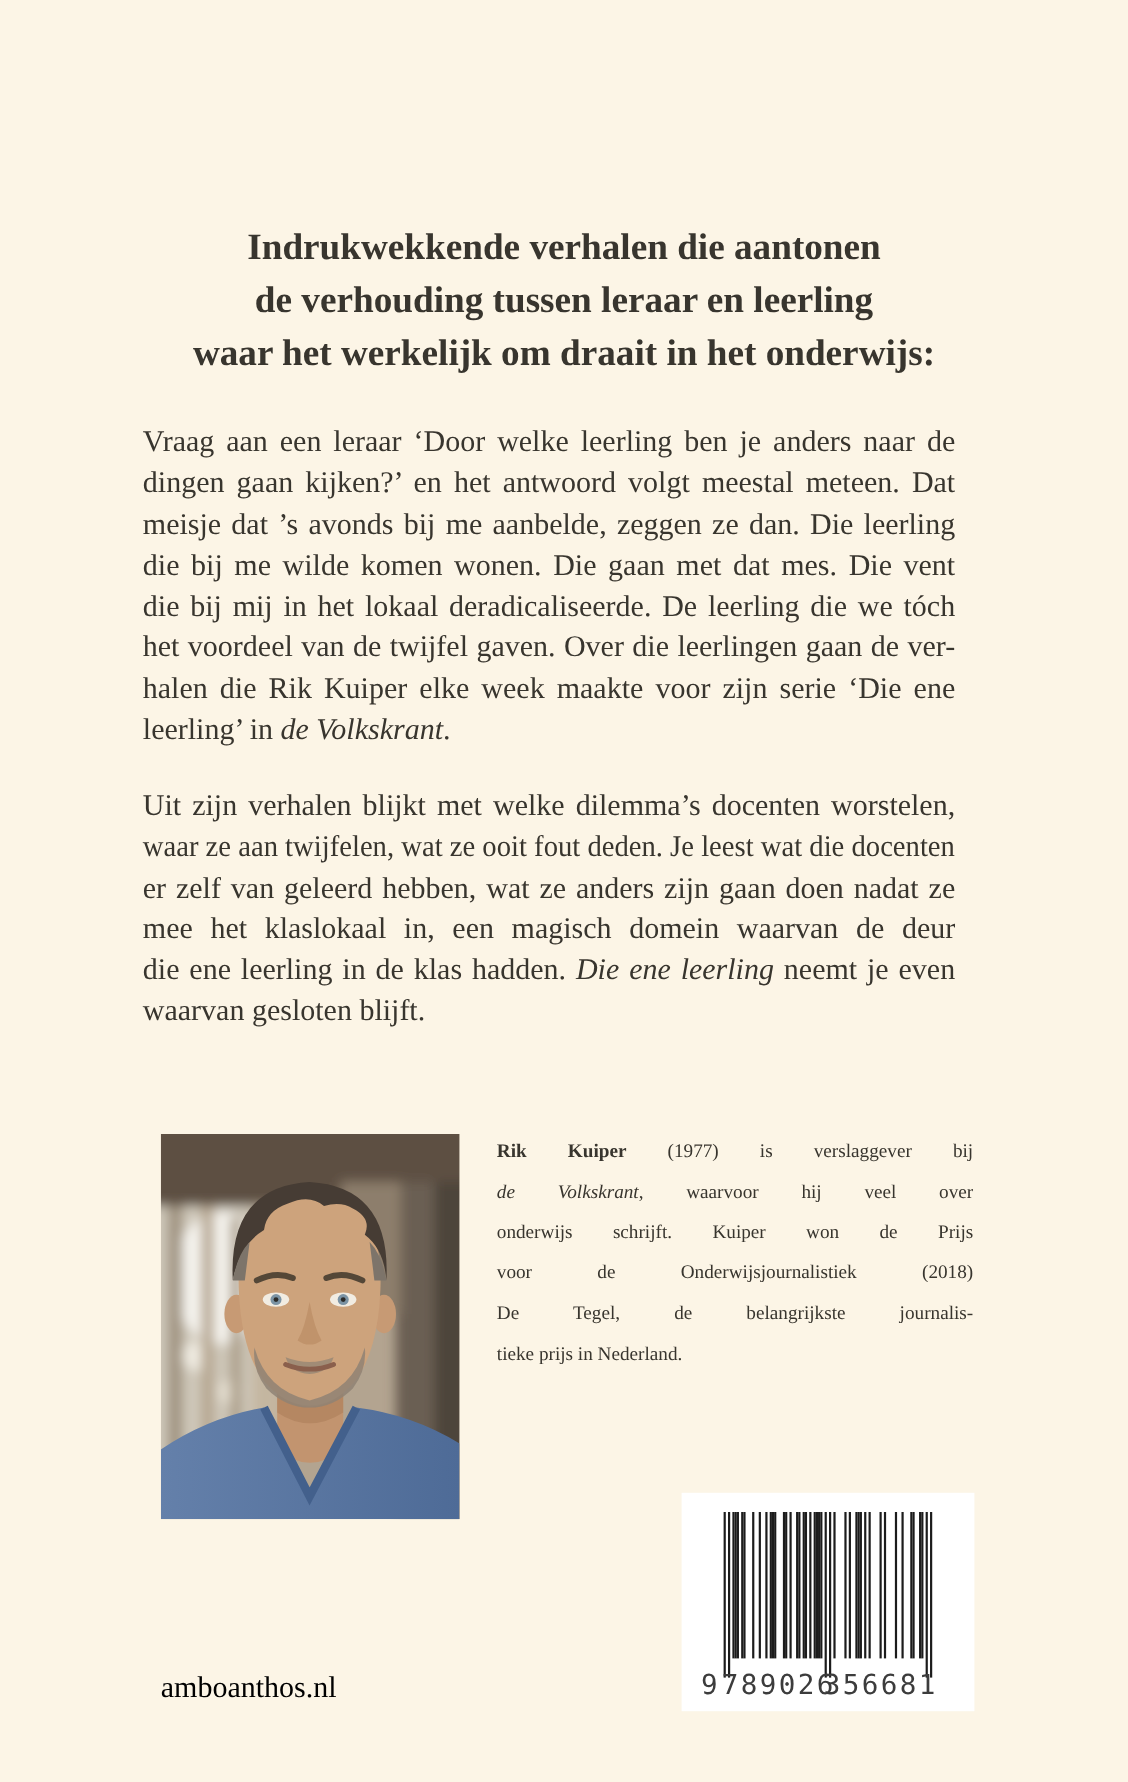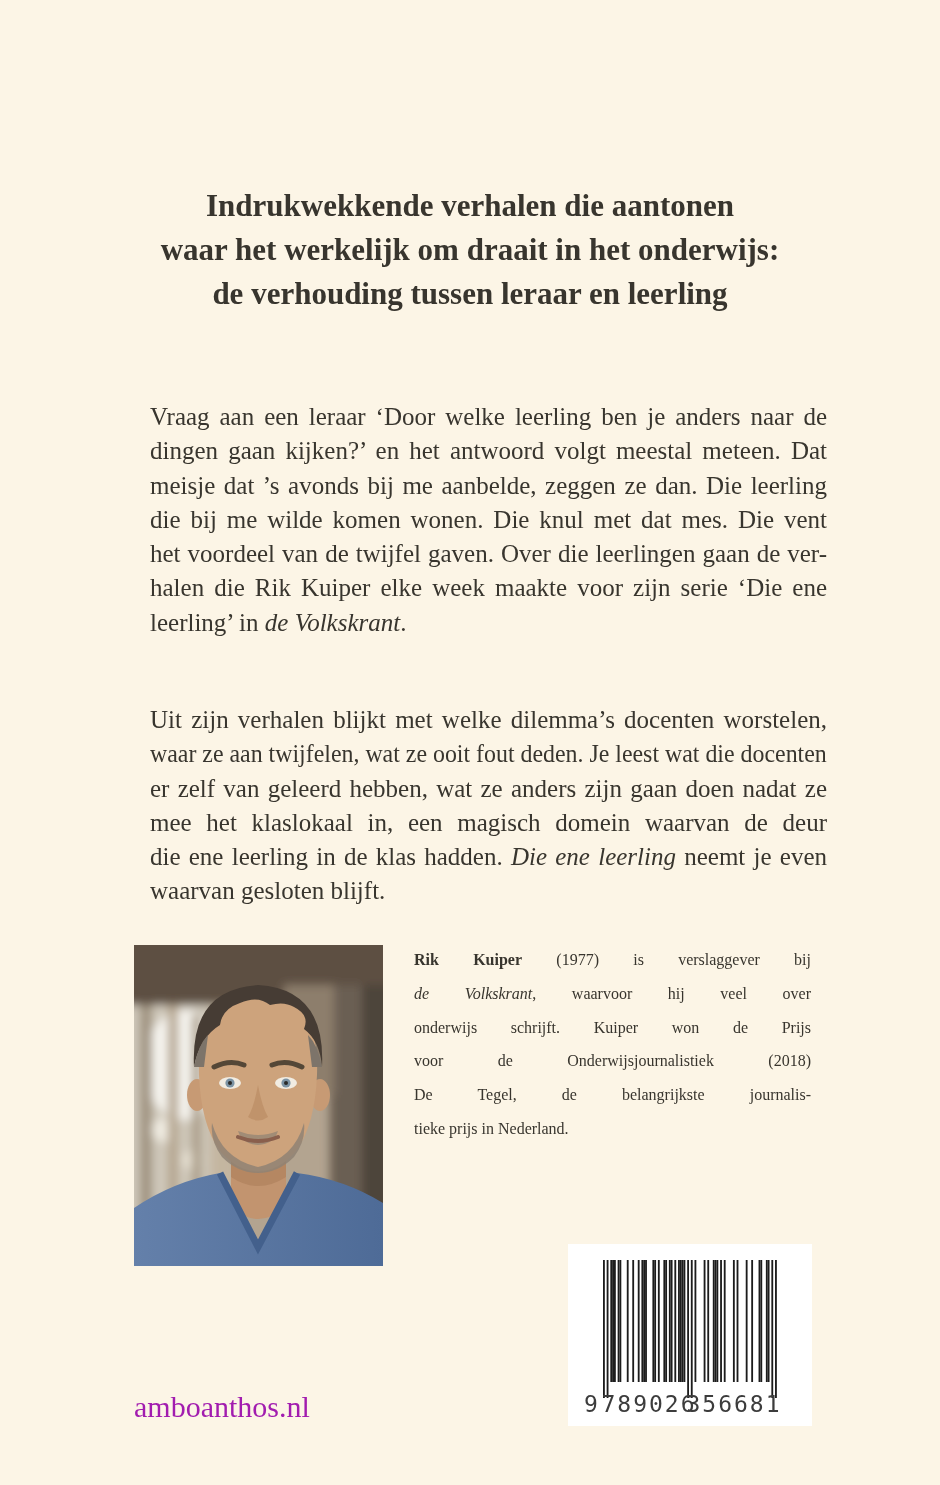--- a/index.html
+++ b/index.html
@@ -10,22 +10,22 @@
     font-family:"Liberation Serif",serif;
     color:#38352e;
     overflow:hidden;
   }
   .headline{
     position:absolute;left:0;top:184px;width:940px;
     font-size:31px;line-height:44px;font-weight:bold;
   }
   .headline .line{text-align:center;text-align-last:center;}
   .para{
-    position:absolute;left:150px;width:677px;
-    font-size:25px;line-height:34.3px;margin-top:48px;
+    position:absolute;left:119px;width:677px;
+    font-size:25px;line-height:34.3px;
   }
   .para-1{top:352px;}
   .para-2{top:655px;font-family:Liberation Serif, serif;}
   .bio{
     position:absolute;left:414px;top:943px;width:397px;
     font-size:16px;line-height:33.8px;
   }
   .line{
     text-align:justify;text-align-last:justify;
     white-space:normal;
@@ -42,39 +42,40 @@
     position:absolute;left:568px;top:1244px;width:244px;height:182px;
     background:#ffffff;
   }
   .barcode-box svg{display:block;width:244px;height:182px;}
   .bc-digit{
     font-family:"DejaVu Sans Mono",monospace;
     font-size:23px;fill:#3c3c3c;letter-spacing:2px;
   }
   .website{
     position:absolute;left:134px;top:1392px;
-    font-size:30px;line-height:30px;color:#a21caf;
+    font-size:25px;line-height:30px;color:#000000;
   }
 </style>
 </head>
 <body>
 
 <div class="page">
 
   <div class="headline">
       <div class="line"><span>Indrukwekkende verhalen die aantonen</span></div>
+      <div class="line line-last"><span>de verhouding tussen leraar en leerling</span></div>
       <div class="line"><span>waar het werkelijk om draait in het onderwijs:</span></div>
-      <div class="line line-last"><span>de verhouding tussen leraar en leerling</span></div>
     </div>
 
   <div class="para para-1">
       <div class="line" style=""><span>Vraag aan een leraar ‘Door welke leerling ben je anders naar de</span></div>
       <div class="line" style=""><span>dingen gaan kijken?’ en het antwoord volgt meestal meteen. Dat</span></div>
       <div class="line" style=""><span>meisje dat ’s avonds bij me aanbelde, zeggen ze dan. Die leerling</span></div>
-      <div class="line" style=""><span>die bij me wilde komen wonen. Die knul met dat mes. Die vent</span></div>
+      <div class="line" style=""><span>die bij me wilde komen wonen. Die gaan met dat mes. Die vent</span></div>
+      <div class="line" style=""><span>die bij mij in het lokaal deradicaliseerde. De leerling die we tóch</span></div>
       <div class="line" style=""><span>het voordeel van de twijfel gaven. Over die leerlingen gaan de ver-</span></div>
       <div class="line" style=""><span>halen die Rik Kuiper elke week maakte voor zijn serie ‘Die ene</span></div>
       <div class="line line-last" style=""><span>leerling’ in </span><span class="it">de Volkskrant</span><span>.</span></div>
     </div>
 
   <div class="para para-2">
       <div class="line" style=""><span>Uit zijn verhalen blijkt met welke dilemma’s docenten worstelen,</span></div>
       <div class="line" style="white-space: nowrap; transform-origin: 0px 50%; transform: scaleX(0.954866);"><span>waar ze aan twijfelen, wat ze ooit fout deden. Je leest wat die docenten</span></div>
       <div class="line" style=""><span>er zelf van geleerd hebben, wat ze anders zijn gaan doen nadat ze</span></div>
       <div class="line" style=""><span>mee het klaslokaal in, een magisch domein waarvan de deur</span></div>

